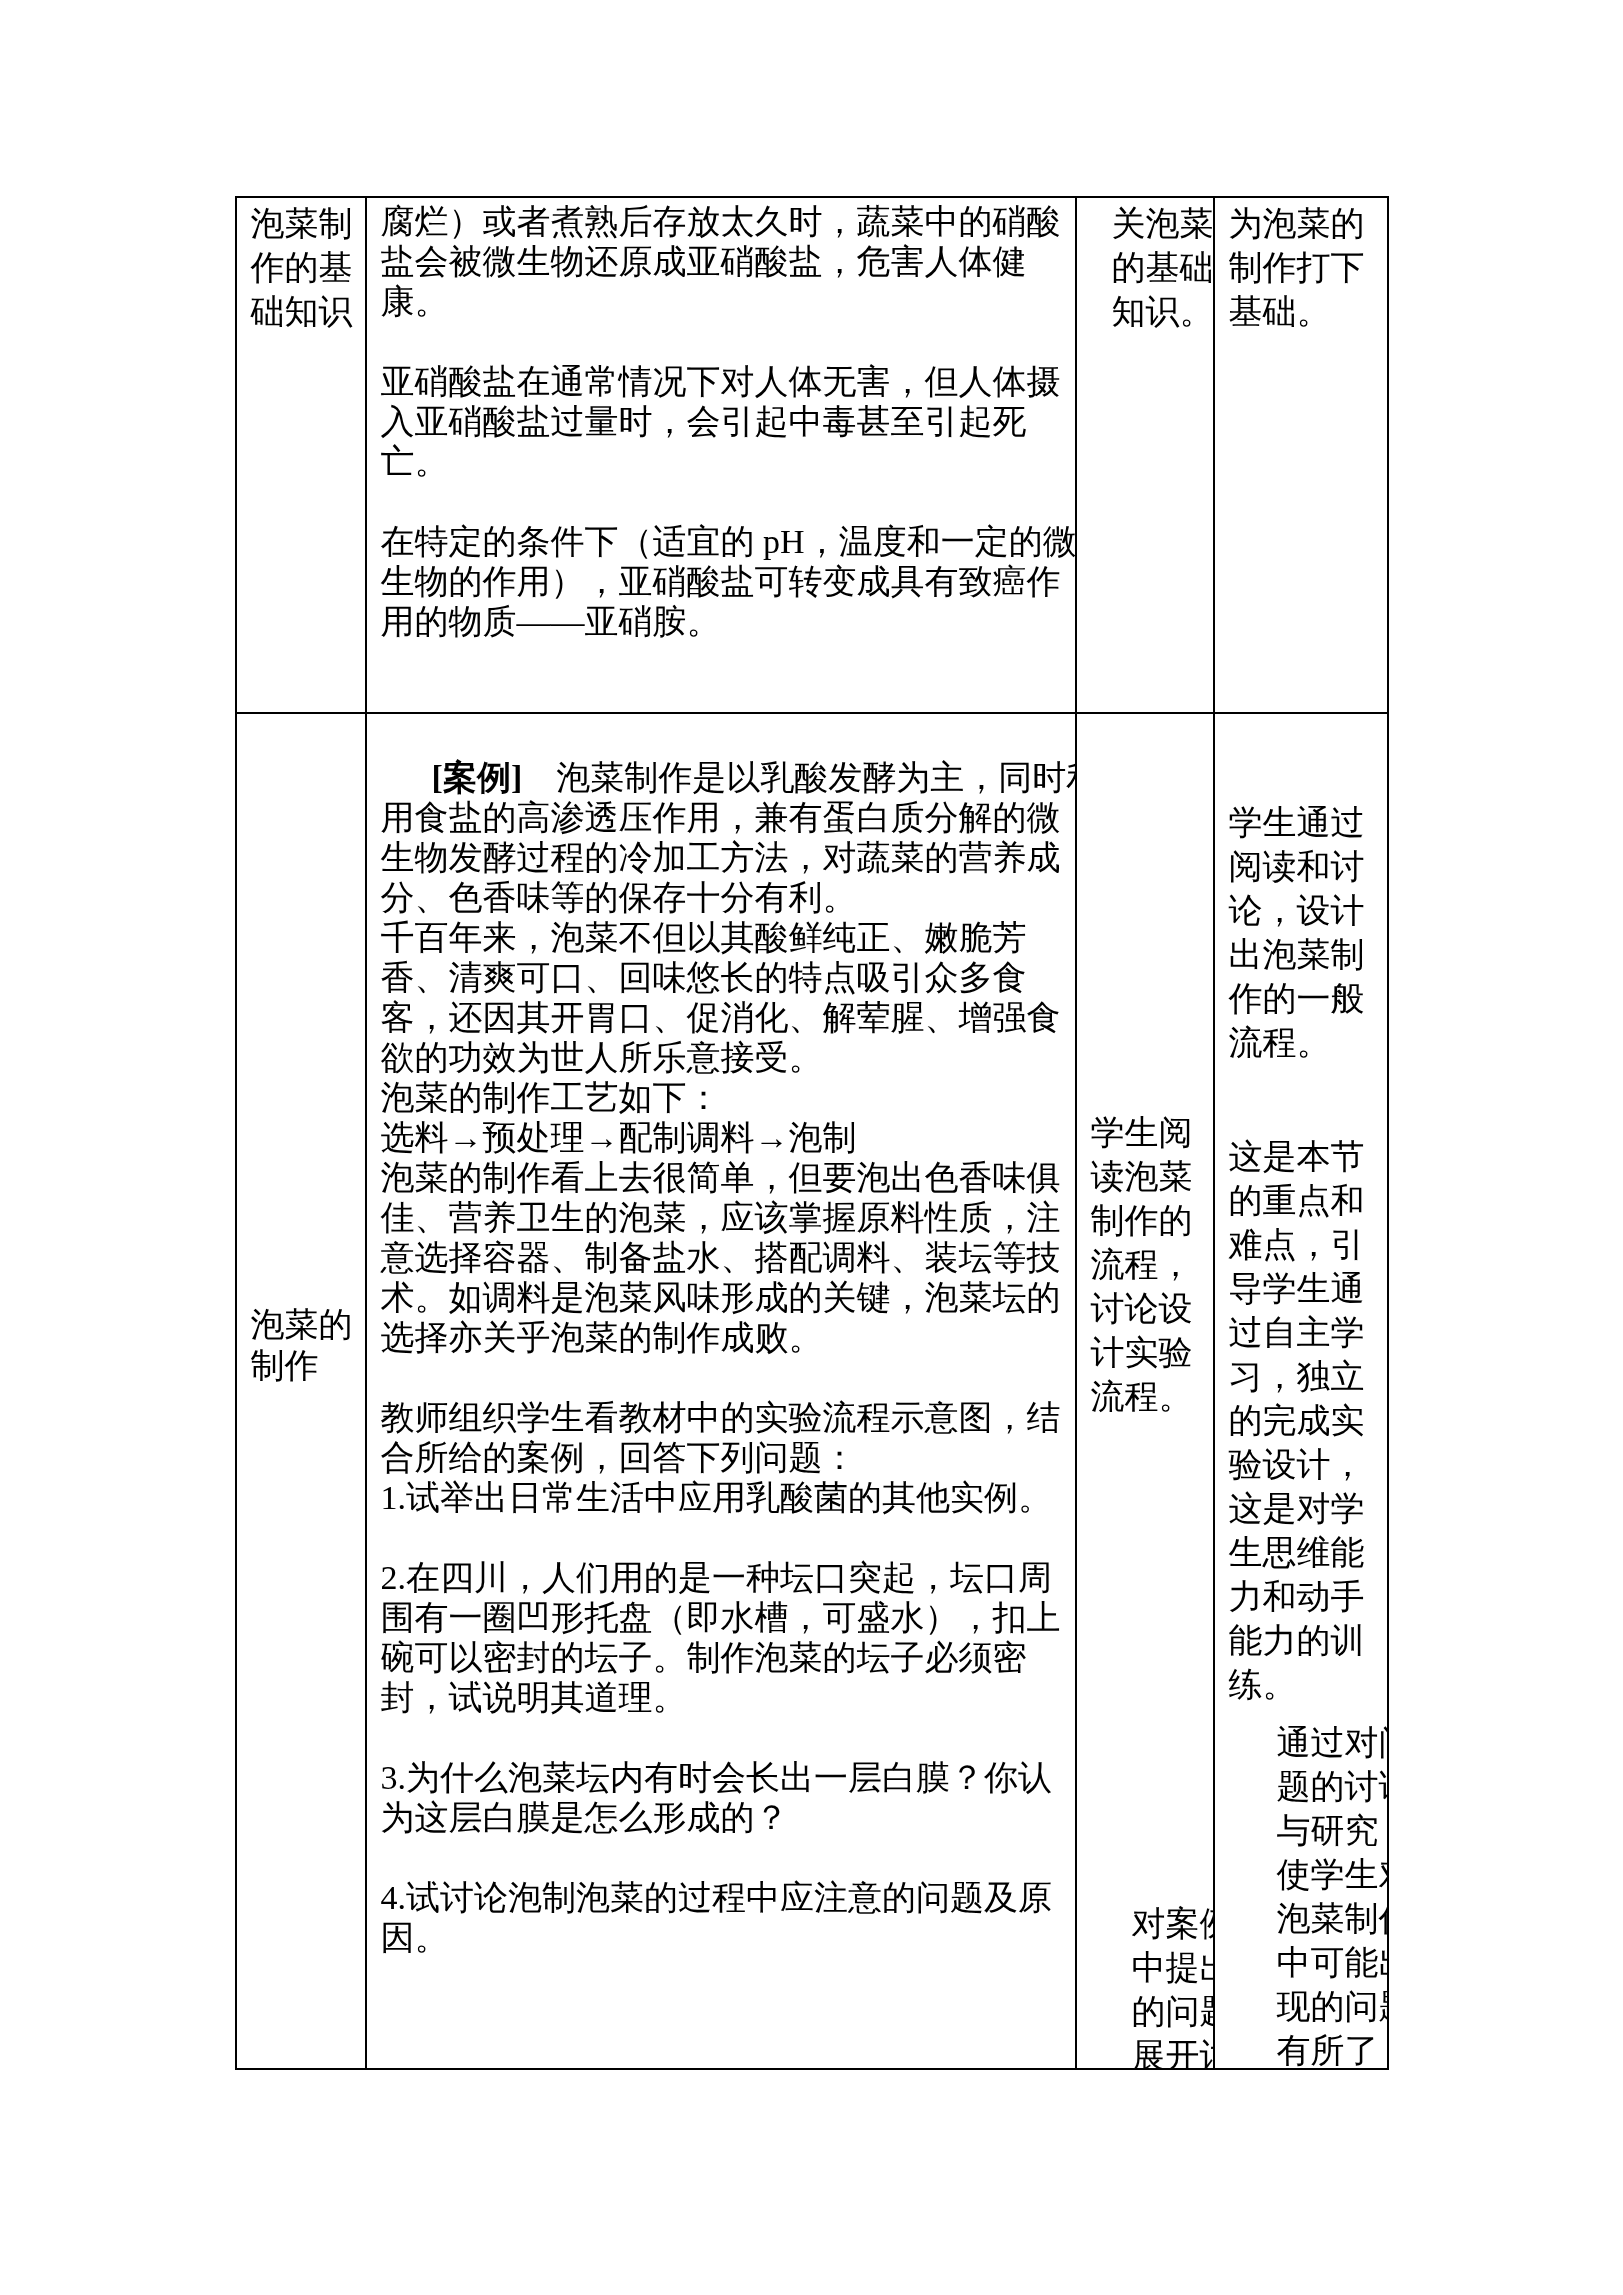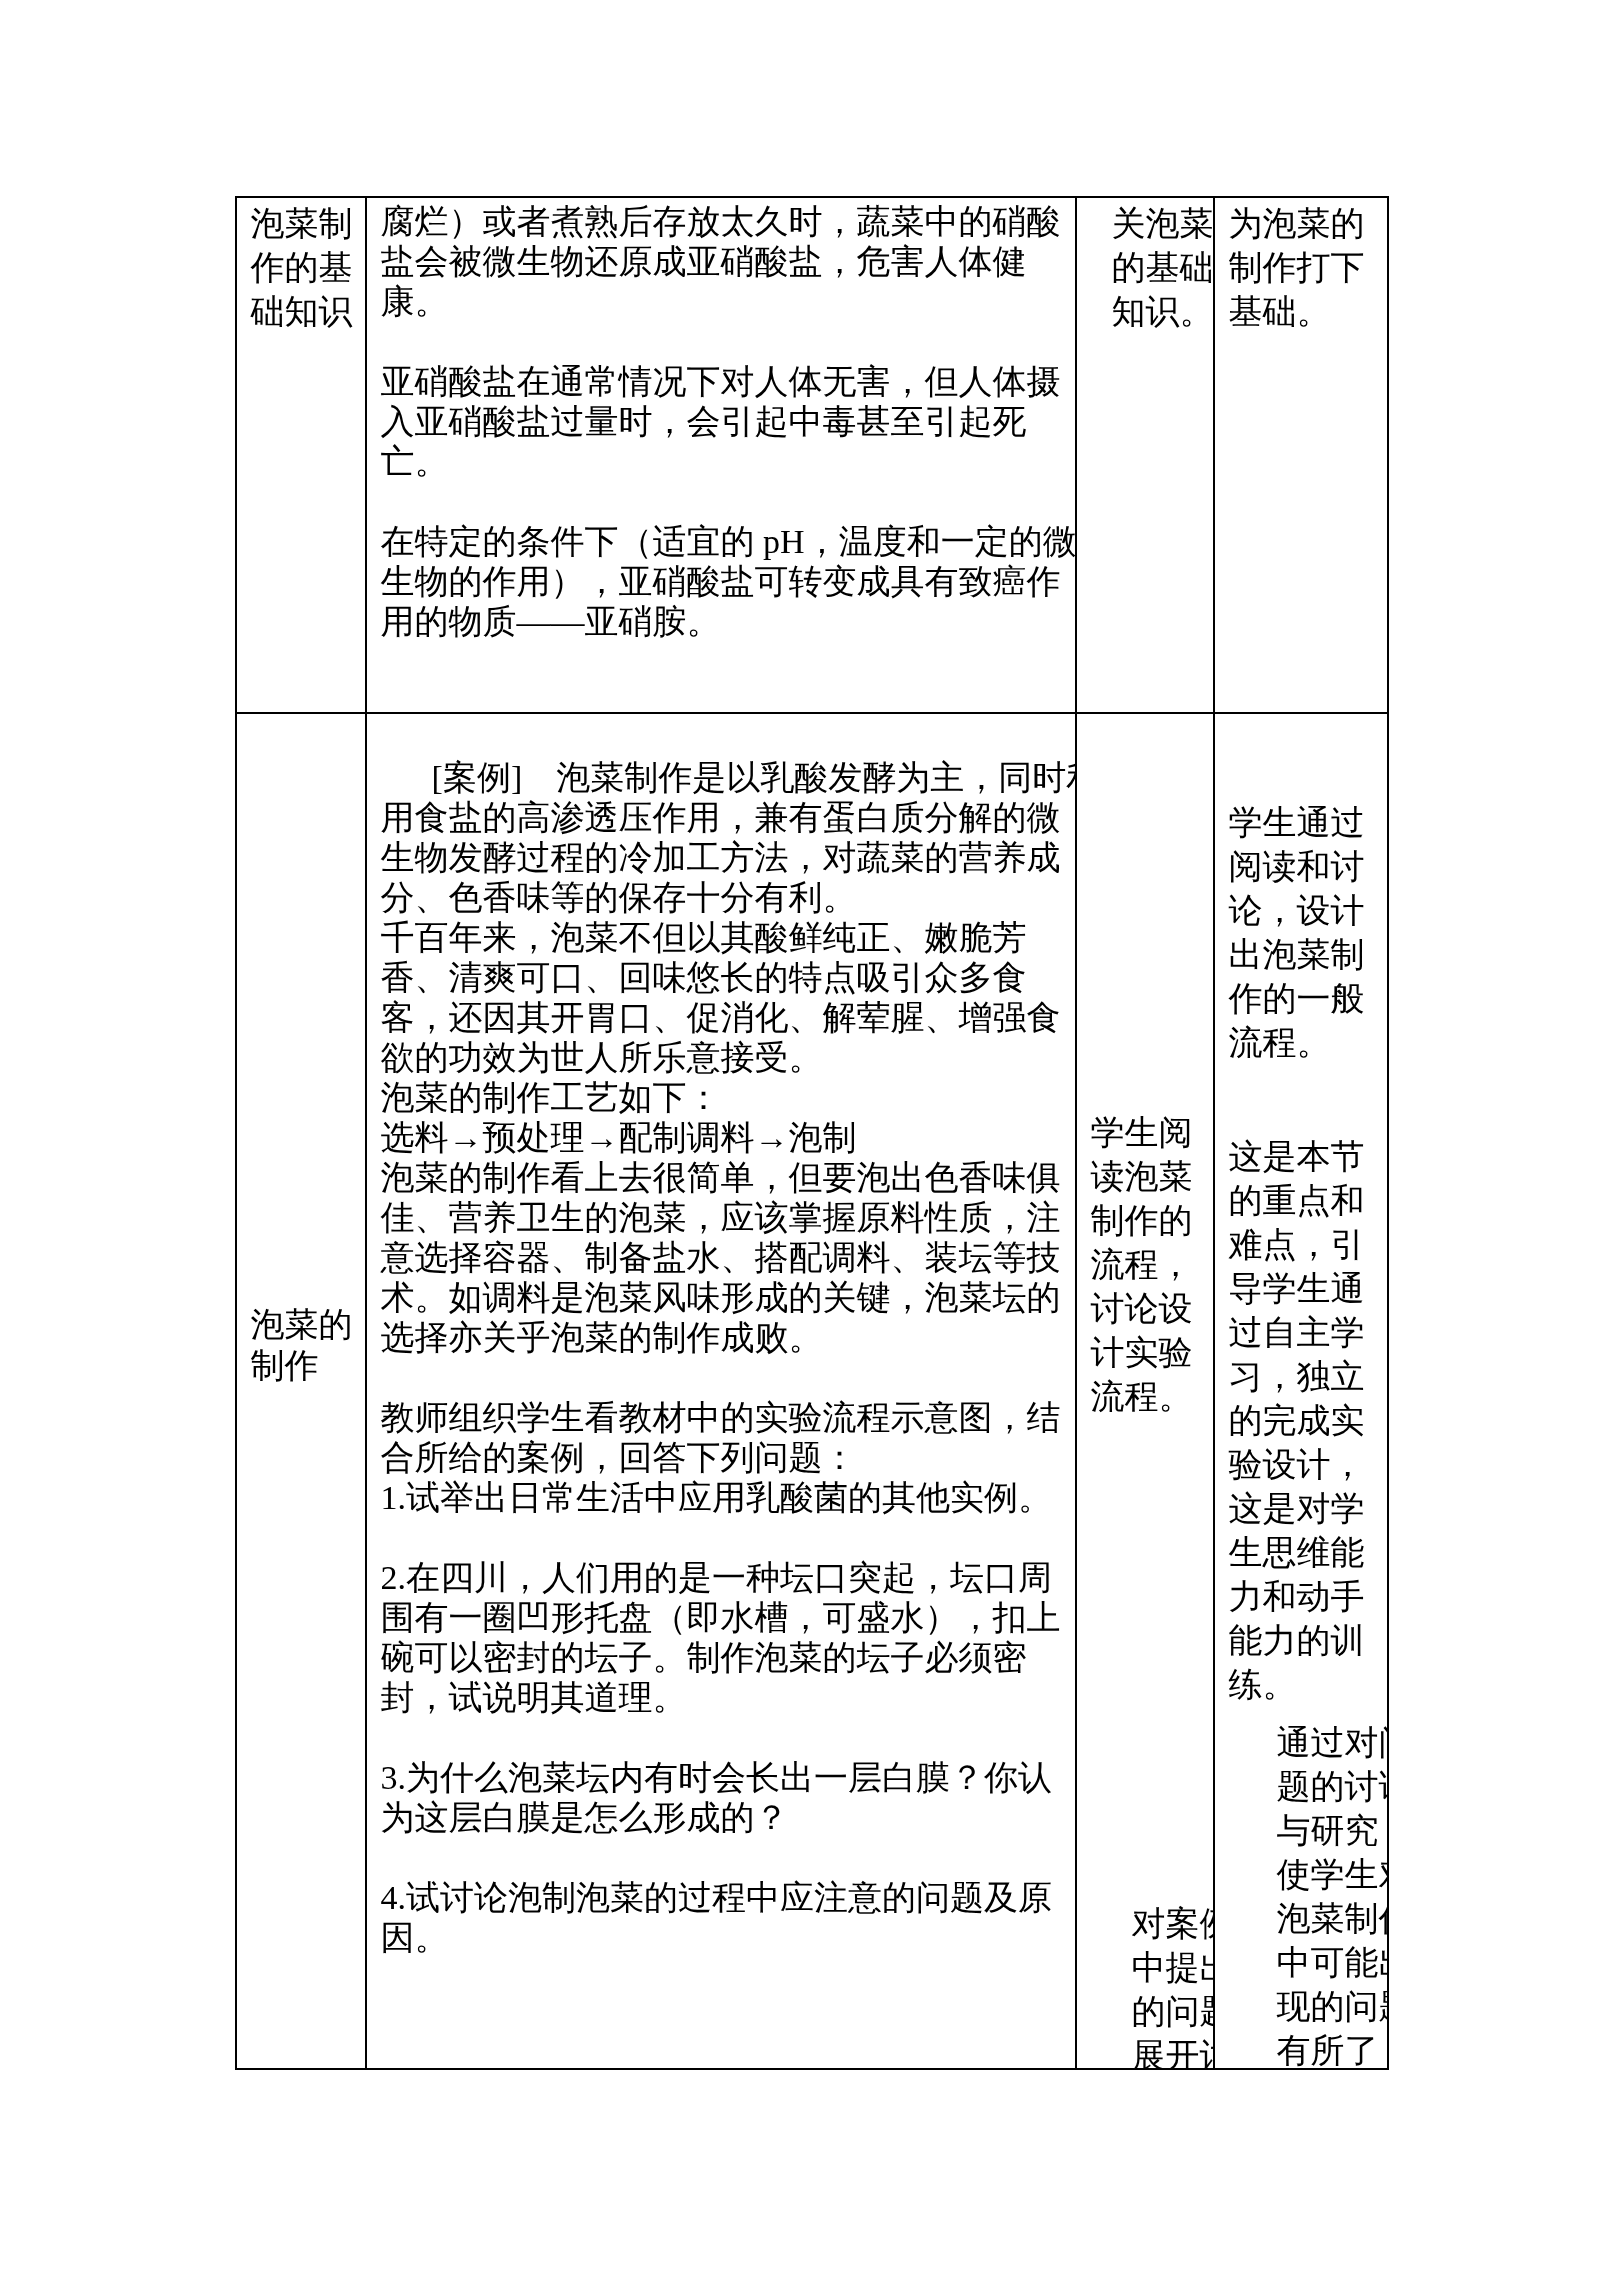--- a/index.html
+++ b/index.html
@@ -39,21 +39,21 @@
   .blk {
     position: absolute;
     left: 13.6px;
     right: 9.5px;
     white-space: pre;
     font-size: 34px;
     line-height: 44px;
     color: #000000;
   }
   .body-text { line-height: 40px; }
-  .case-label { font-weight: normal; }
+  .case-label { font-weight: bold; }
   .stage-r2 { line-height: 41px; }
 </style>
 </head>
 <body>
 
 <div class="doc-table">
 
   <div class="cell">
     <div class="blk" style="top:4.1px;">泡菜制
 作的基

